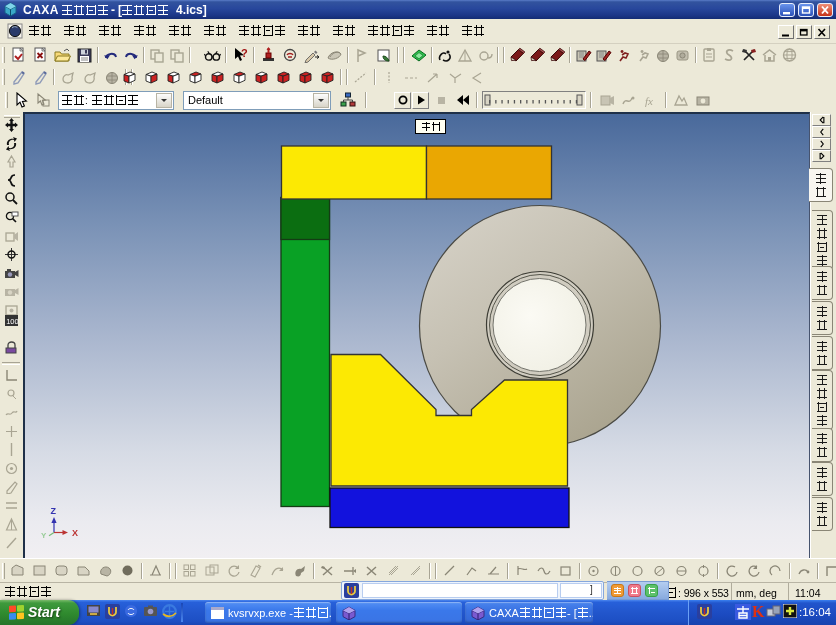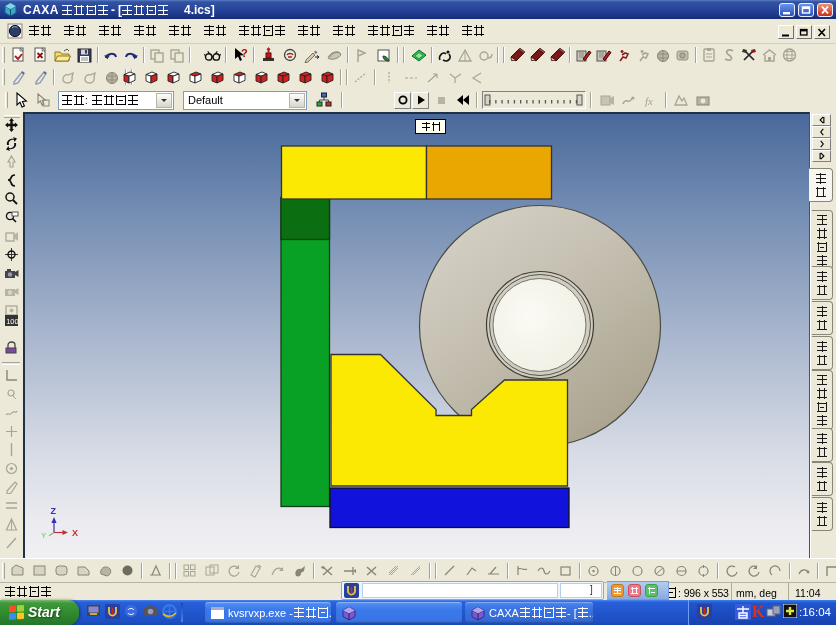--- a/index.html
+++ b/index.html
@@ -51,21 +51,21 @@
           <i class="h"></i>
         </span>
         <span style="margin:0 3px">-</span>
         <span>[</span>
         <span class="hz" style="color:#fff">
           <i class="h"></i>
           <i class="h b"></i>
           <i class="h c"></i>
           <i class="h"></i>
         </span>
-        <span style="margin-left:16px">4.ics]</span>
+        <span style="margin-left:8px">4.ics]</span>
       </div>
 <div class="wb" style="left:779px;top:3px;background:linear-gradient(#6a94ec,#2a50b8);border:1px solid #e8eefc">
         <svg width="14" height="12" viewBox="0 0 14 12">
           <rect x="3" y="8" width="7" height="2.4" fill="#fff"></rect>
         </svg>
       </div>
 <div class="wb" style="left:798px;top:3px;background:linear-gradient(#6a94ec,#2a50b8);border:1px solid #e8eefc">
         <svg width="14" height="12" viewBox="0 0 14 12">
           <rect x="3.5" y="3" width="7" height="6" fill="none" stroke="#fff" stroke-width="1.4"></rect>
           <path d="M3.5 4h7" stroke="#fff" stroke-width="2"></path>
@@ -556,21 +556,21 @@
             <i class="h"></i>
             <i class="h b"></i>
             <i class="h c"></i>
             <i class="h"></i>
           </span>
         </span>
 <span class="da">
           <i></i>
         </span>
       </div>
-      <div class="combo" style="width:124px;margin-left:9px">
+      <div class="combo" style="width:148px;margin-left:9px">
 <span style="margin-left:4px">Default</span>
         <span class="da">
           <i></i>
         </span>
       </div>
       <div style="width:6px"></div>
       <div class="ti">
         <svg width="16" height="16" viewBox="0 0 16 16">
           <rect x="5.5" y="1" width="5" height="4" fill="#3a6ac0" stroke="#123"></rect>
           <rect x="1" y="10" width="5" height="4" fill="#3aa04a" stroke="#132"></rect>

